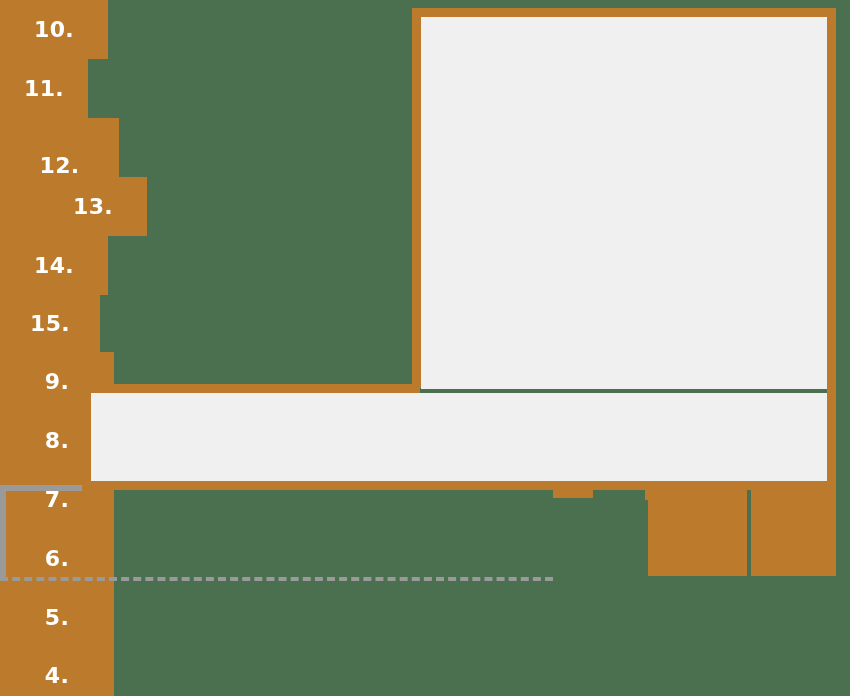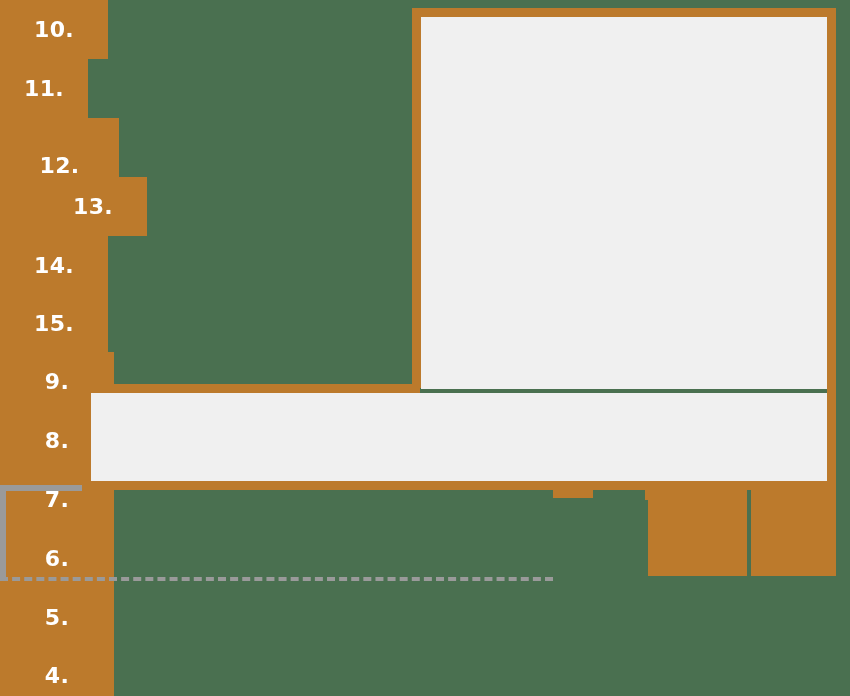--- a/index.html
+++ b/index.html
@@ -68,21 +68,21 @@
   </div>
   <div class="room" style="left:425px; top:146px; width:119px; height:59px;justify-content:flex-end;">
     <div class="room-label">12.</div>
   </div>
   <div class="room" style="left:425px; top:206px; width:108px; height:59px;padding-left:39px;">
     <div class="room-label">13.</div>
   </div>
   <div class="room" style="left:425px; top:266px; width:108px; height:59px;">
     <div class="room-label">14.</div>
   </div>
-  <div class="room" style="left:425px; top:326px; width:108px; height:57px;">
+  <div class="room" style="left:425px; top:326px; width:100px; height:57px;">
     <div class="room-label">15.</div>
   </div>
 
   <div class="room" style="left:713px; top:21px; width:114px; height:59px;">
     <div class="room-label">9.</div>
   </div>
   <div class="room" style="left:713px; top:86px; width:114px; height:59px;">
     <div class="room-label">8.</div>
   </div>
   <div class="room" style="left:713px; top:146px; width:114px; height:59px;">

